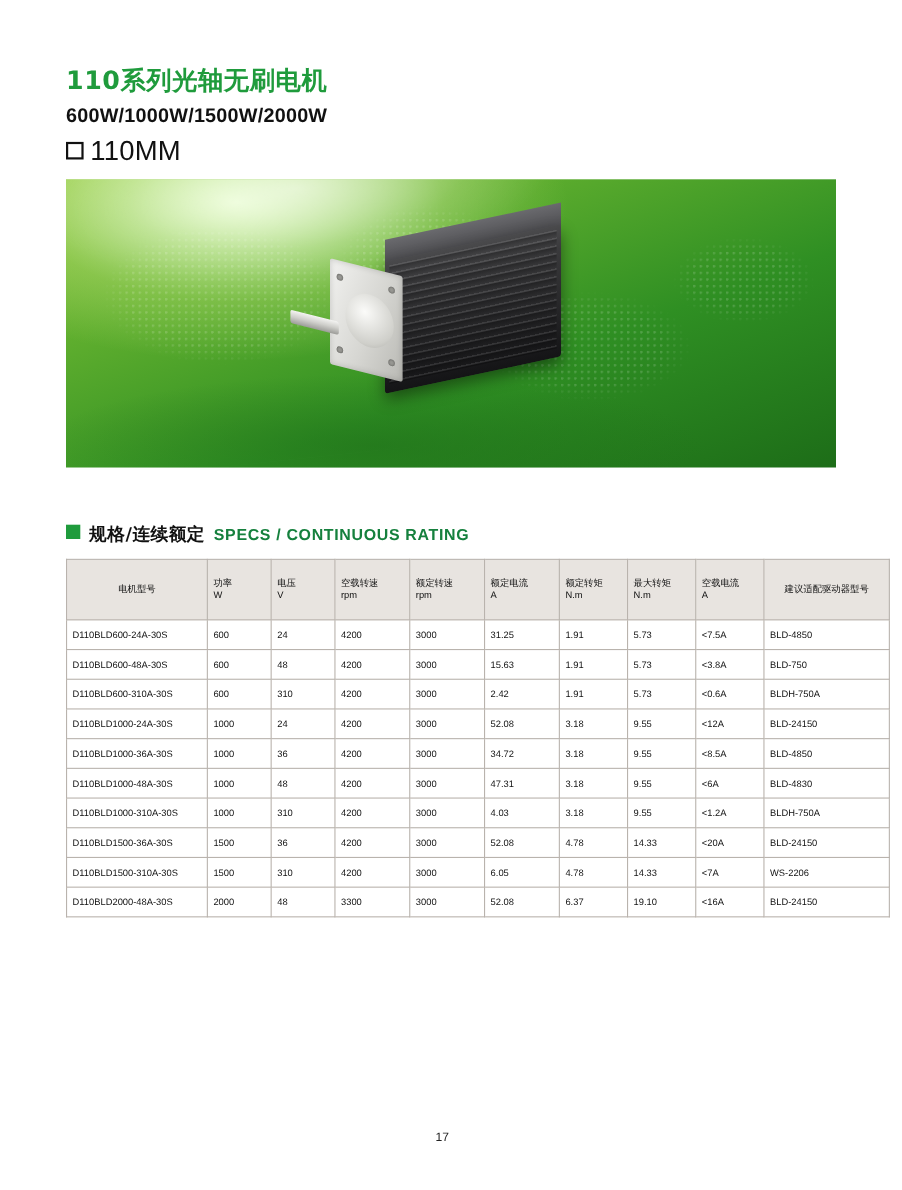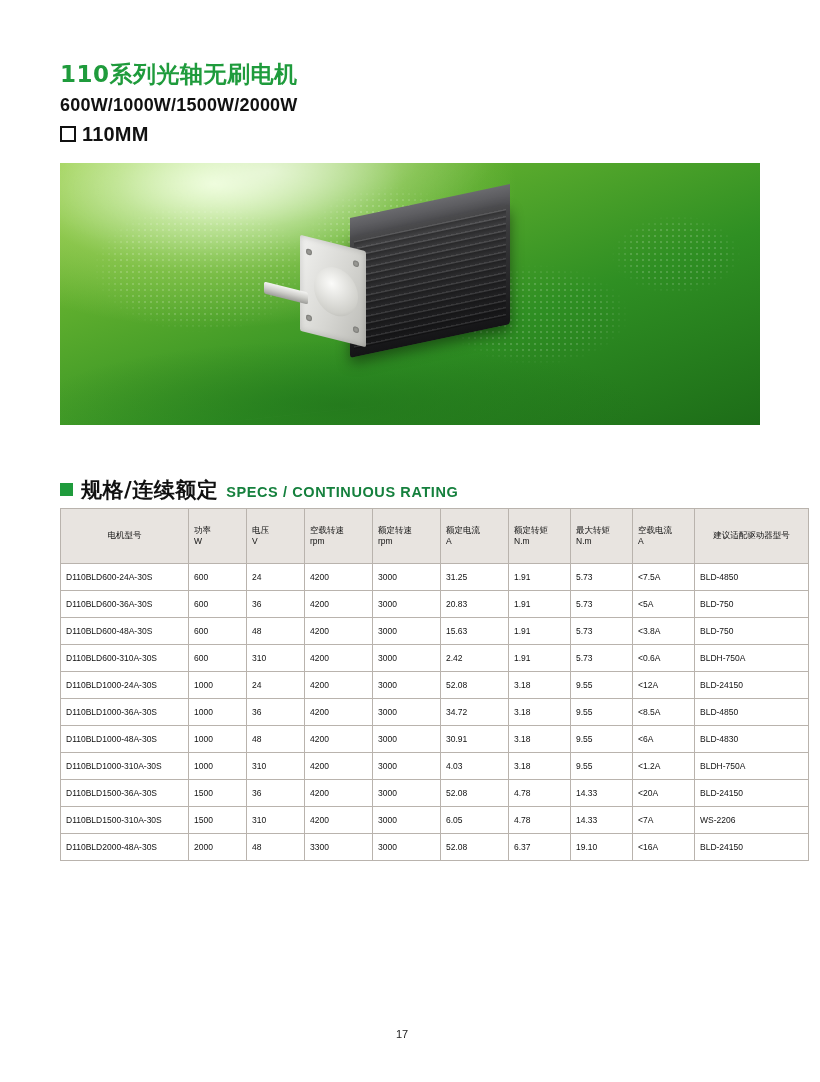--- a/index.html
+++ b/index.html
@@ -50,22 +50,22 @@
     margin-top: 7px;
   }
   .square-glyph {
     display: inline-block;
     width: 12px;
     height: 12px;
     border: 2px solid #111111;
     margin-right: 6px;
   }
   .title-size {
-    font-size: 20px;
-    font-weight: bold;
+    font-size: 25px;
+    font-weight: normal;
     color: #111111;
     letter-spacing: 0.2px;
   }
 
   
   .hero {
     position: absolute;
     left: 60px;
     top: 163px;
     width: 700px;
@@ -203,21 +203,21 @@
   }
   .section-mark {
     width: 13px;
     height: 13px;
     background: #1f9b3c;
     margin-right: 8px;
     position: relative;
     top: -1px;
   }
   .section-cn {
-    font-size: 21px;
+    font-size: 16px;
     font-weight: bold;
     color: #111111;
     font-family: "DejaVu Sans", sans-serif;
     letter-spacing: 0.5px;
   }
   .section-en {
     font-size: 14.5px;
     font-weight: bold;
     color: #15803d;
     margin-left: 8px;
@@ -377,32 +377,20 @@
             <td>24</td>
             <td>4200</td>
             <td>3000</td>
             <td>31.25</td>
             <td>1.91</td>
             <td>5.73</td>
             <td>&lt;7.5A</td>
             <td>BLD-4850</td>
           </tr>
           <tr>
-            <td>D110BLD600-36A-30S</td>
-            <td>600</td>
-            <td>36</td>
-            <td>4200</td>
-            <td>3000</td>
-            <td>20.83</td>
-            <td>1.91</td>
-            <td>5.73</td>
-            <td>&lt;5A</td>
-            <td>BLD-750</td>
-          </tr>
-          <tr>
             <td>D110BLD600-48A-30S</td>
             <td>600</td>
             <td>48</td>
             <td>4200</td>
             <td>3000</td>
             <td>15.63</td>
             <td>1.91</td>
             <td>5.73</td>
             <td>&lt;3.8A</td>
             <td>BLD-750</td>
@@ -442,21 +430,21 @@
             <td>9.55</td>
             <td>&lt;8.5A</td>
             <td>BLD-4850</td>
           </tr>
           <tr>
             <td>D110BLD1000-48A-30S</td>
             <td>1000</td>
             <td>48</td>
             <td>4200</td>
             <td>3000</td>
-            <td>30.91</td>
+            <td>47.31</td>
             <td>3.18</td>
             <td>9.55</td>
             <td>&lt;6A</td>
             <td>BLD-4830</td>
           </tr>
           <tr>
             <td>D110BLD1000-310A-30S</td>
             <td>1000</td>
             <td>310</td>
             <td>4200</td>

